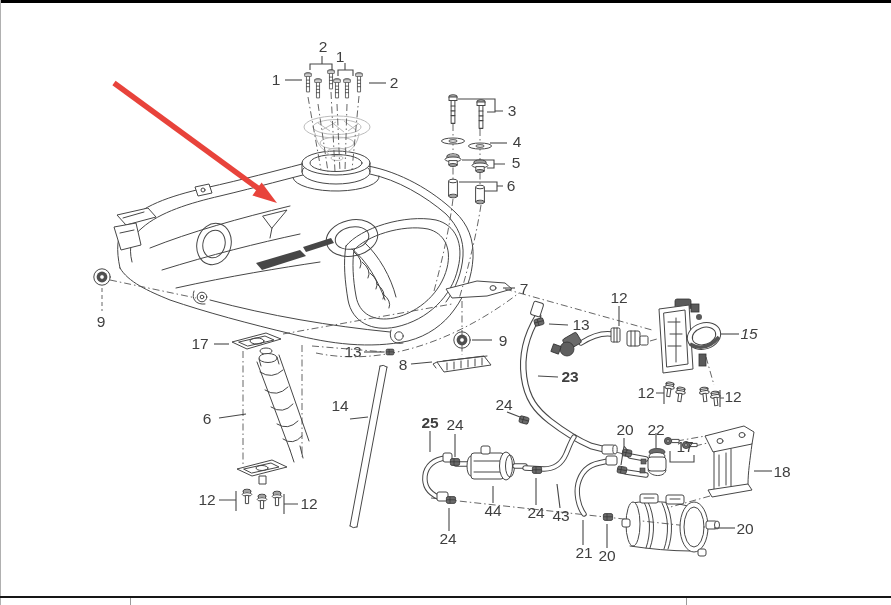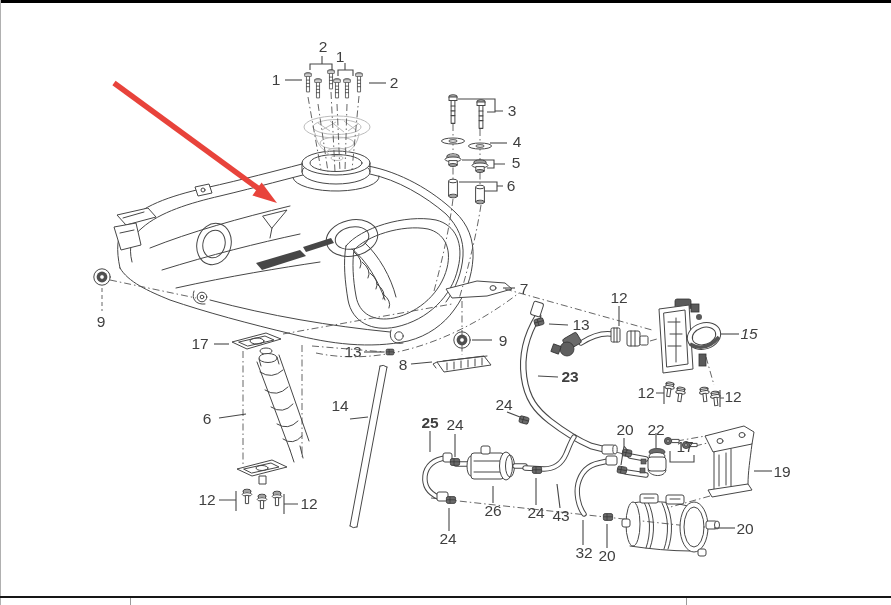--- a/index.html
+++ b/index.html
@@ -413,26 +413,26 @@
       <div class="part-label" style="left: 749px; top: 334px; font-style: italic;">15</div>
       <div class="part-label" style="left: 570px; top: 377px; font-weight: bold;">23</div>
       <div class="part-label" style="left: 646px; top: 393px;">12</div>
       <div class="part-label" style="left: 733px; top: 397px;">12</div>
       <div class="part-label" style="left: 430px; top: 423px; font-weight: bold;">25</div>
       <div class="part-label" style="left: 455px; top: 425px;">24</div>
       <div class="part-label" style="left: 504px; top: 405px;">24</div>
       <div class="part-label" style="left: 625px; top: 430px;">20</div>
       <div class="part-label" style="left: 656px; top: 430px;">22</div>
       <div class="part-label" style="left: 685px; top: 447px;">17</div>
-      <div class="part-label" style="left: 782px; top: 472px;">19</div>
-      <div class="part-label" style="left: 493px; top: 511px;">26</div>
+      <div class="part-label" style="left: 782px; top: 472px;">18</div>
+      <div class="part-label" style="left: 493px; top: 511px;">44</div>
       <div class="part-label" style="left: 536px; top: 513px;">24</div>
       <div class="part-label" style="left: 561px; top: 516px;">43</div>
       <div class="part-label" style="left: 448px; top: 539px;">24</div>
-      <div class="part-label" style="left: 584px; top: 553px;">32</div>
+      <div class="part-label" style="left: 584px; top: 553px;">21</div>
       <div class="part-label" style="left: 607px; top: 556px;">20</div>
       <div class="part-label" style="left: 745px; top: 529px;">20</div>
     </div>
 
   <div id="footer-rule"></div>
   <div class="footer-col-sep" style="left:130px"></div>
   <div class="footer-col-sep" style="left:686px"></div>
 </div>
 
 </body></html>

